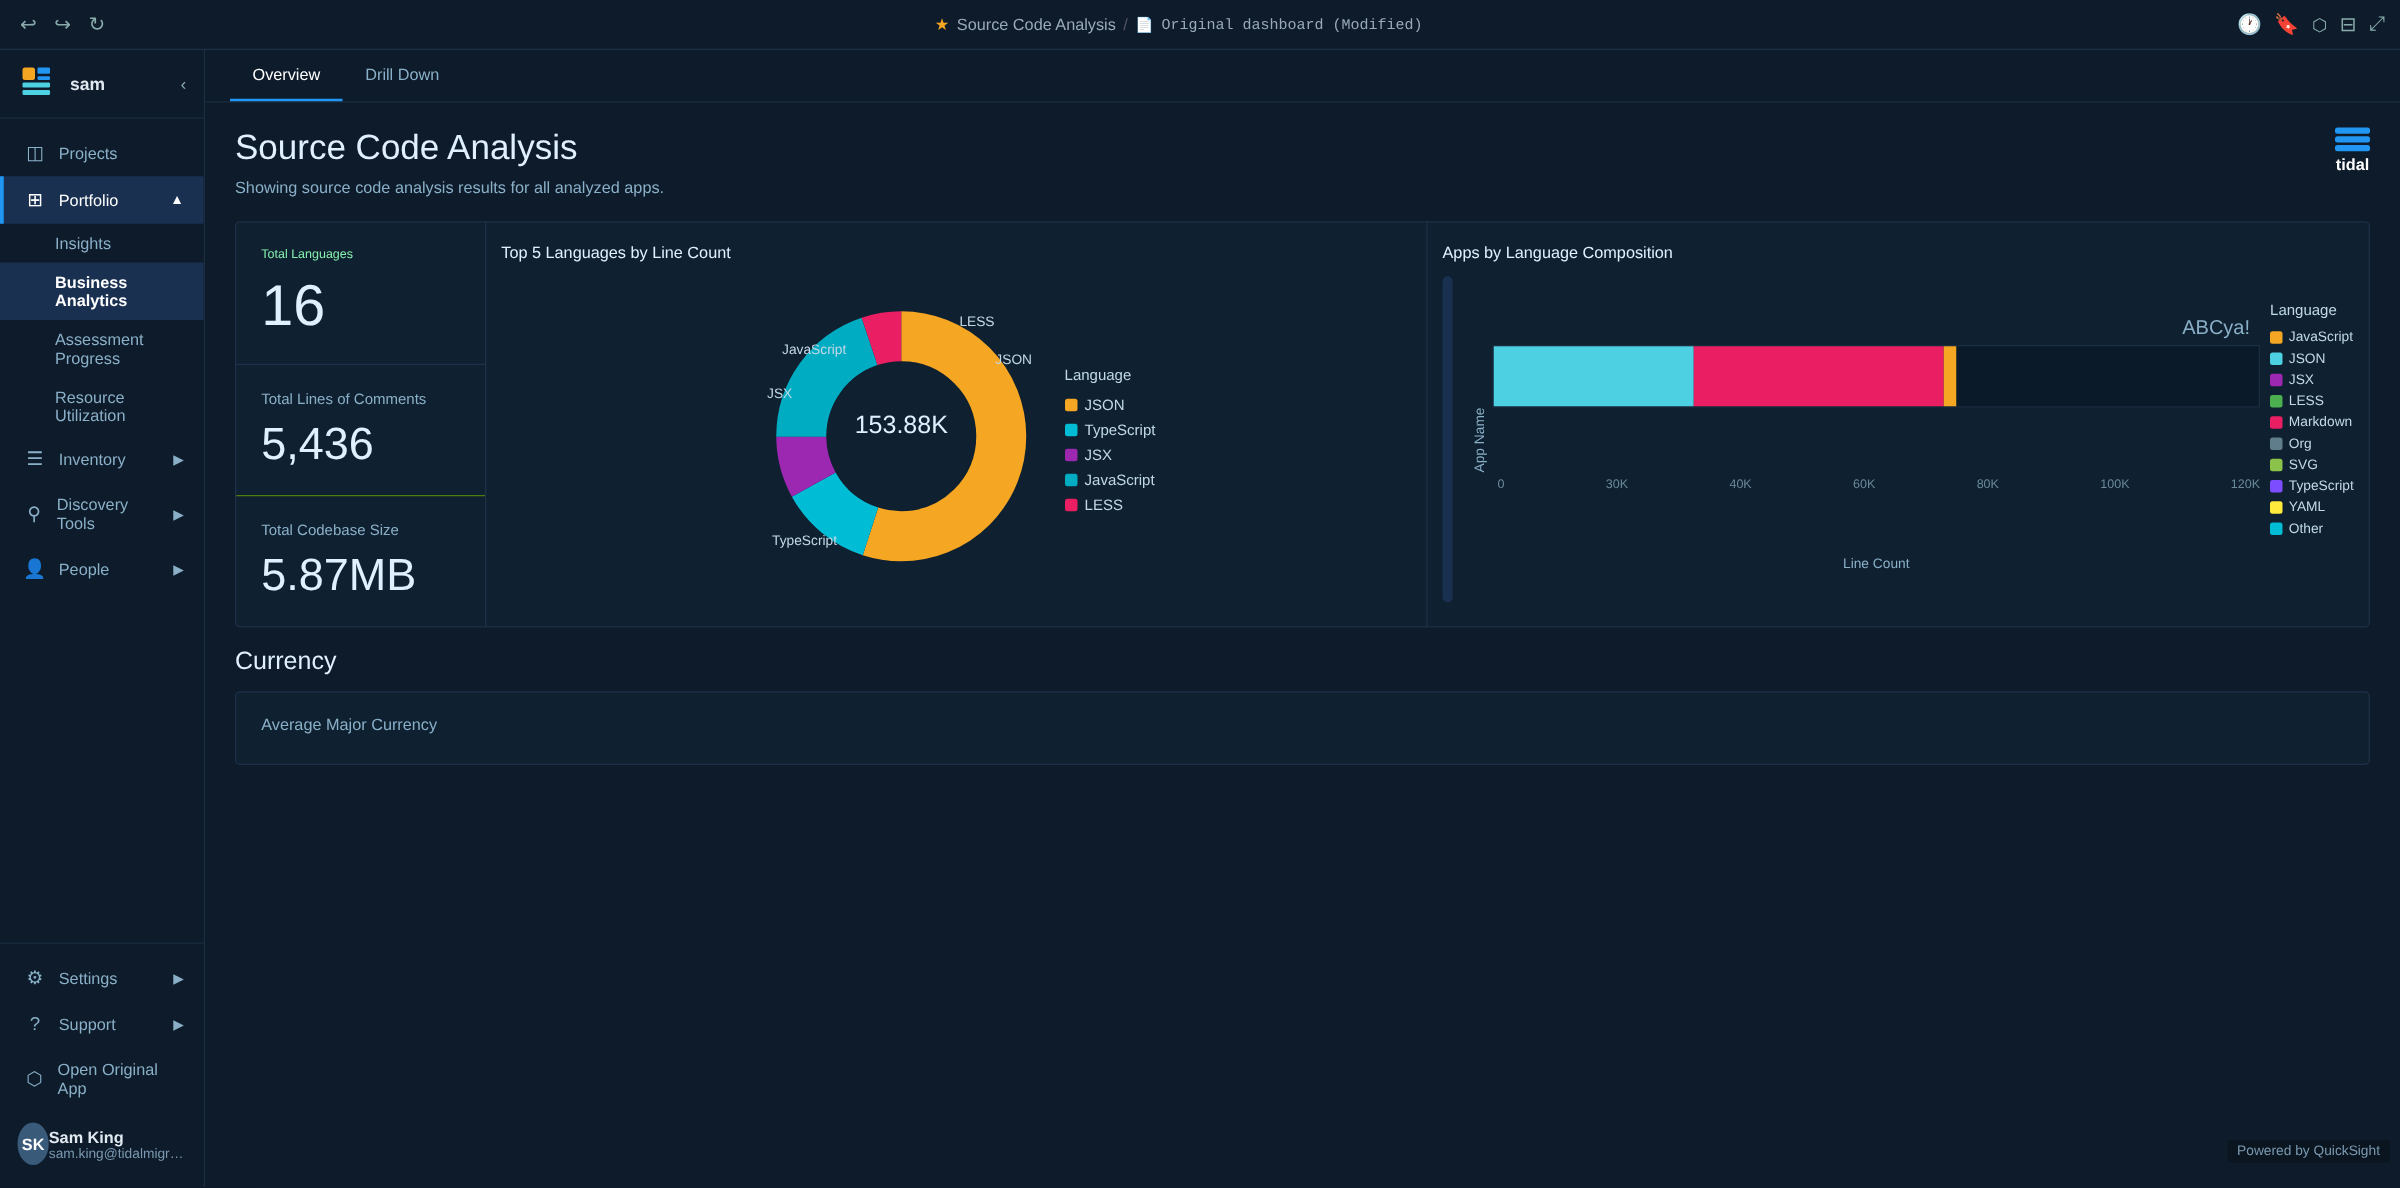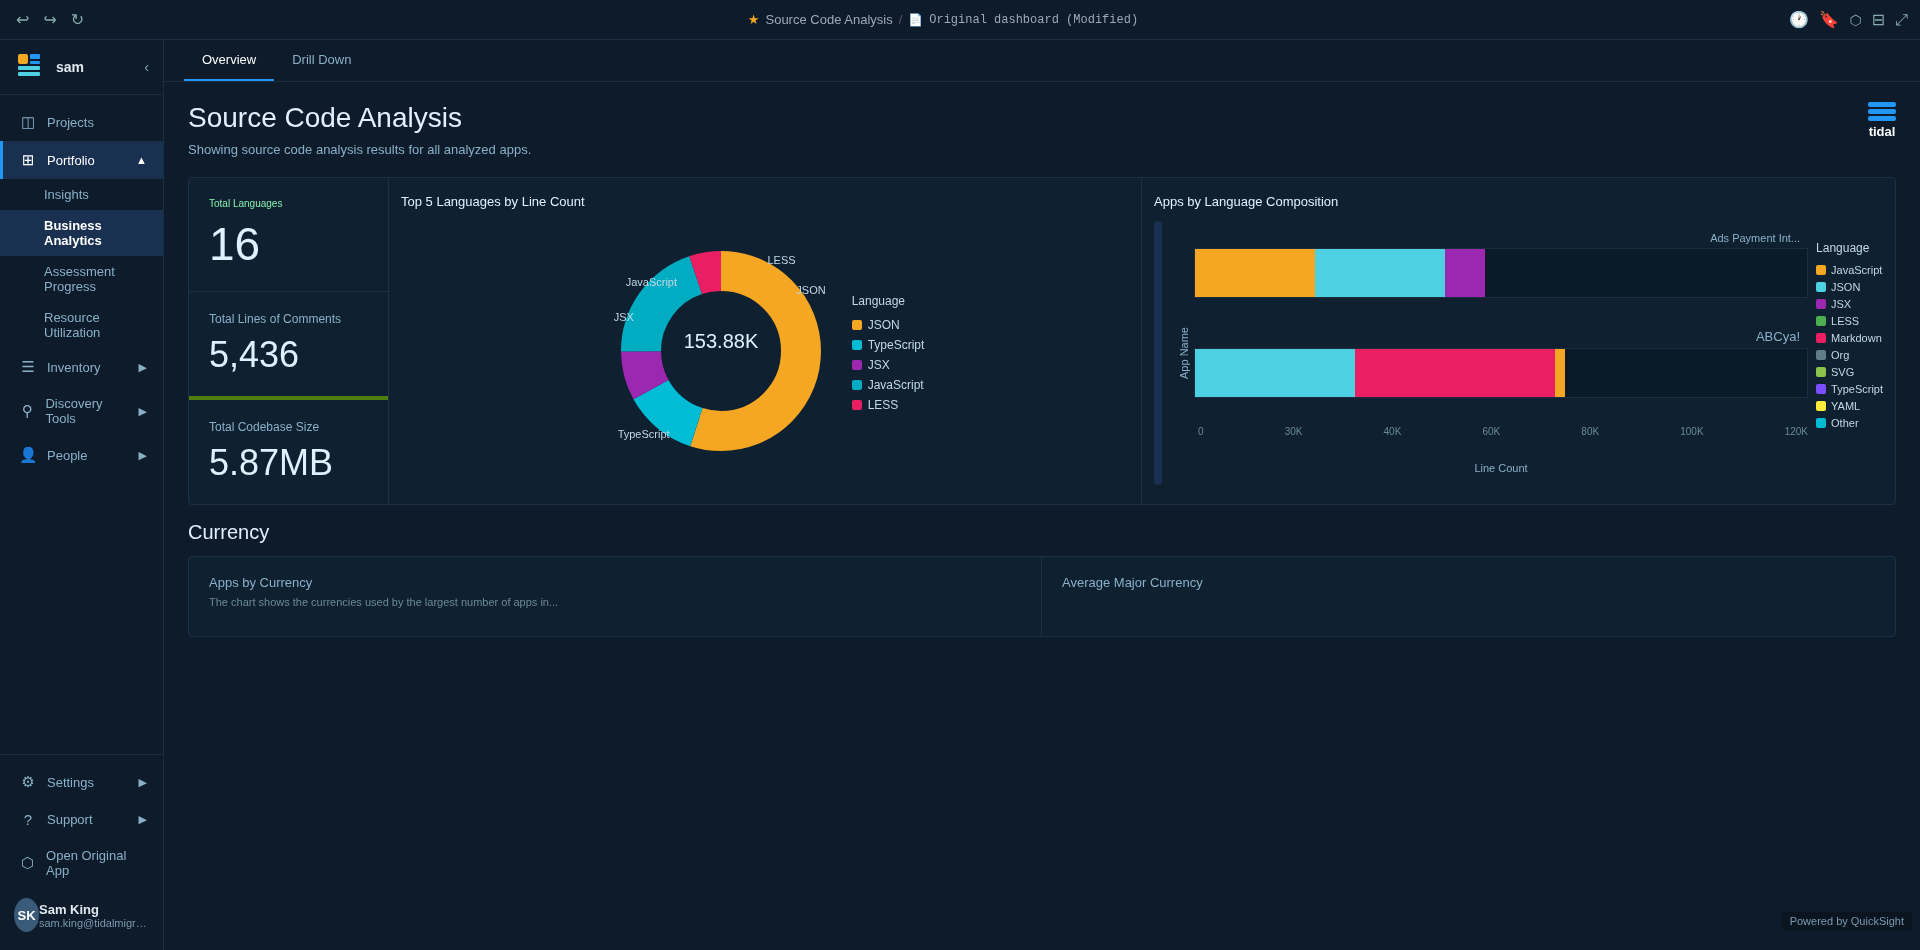--- a/index.html
+++ b/index.html
@@ -262,21 +262,21 @@
         <h1 class="page-title">Source Code Analysis</h1>
         <p class="page-subtitle">Showing source code analysis results for all analyzed apps.</p>
 
         <div style="display:grid; grid-template-columns: 200px 1fr 1fr; gap:0; border:1px solid #1e3048; border-radius:4px; background:#0f2030; margin-bottom:16px;">
 
           <div style="border-right:1px solid #1e3048; display:flex; flex-direction:column;">
             <div style="padding:20px; border-bottom:1px solid #1e3048; flex:1;">
               <div style="font-size:10px; color:#86efac;">Total Languages</div>
               <div style="font-size:46px; font-weight:300; color:#e0f0ff; margin-top:8px;">16</div>
             </div>
-            <div style="padding:20px; border-bottom:4px solid #4d7c0f; flex:1;">
+            <div style="padding:20px; border-bottom:1px solid #4d7c0f; flex:1;">
               <div style="font-size:12px; color:#8ab0c8;">Total Lines of Comments</div>
               <div style="font-size:36px; font-weight:300; color:#e0f0ff; margin-top:8px;">5,436</div>
             </div>
             <div style="padding:20px; flex:1;">
               <div style="font-size:12px; color:#8ab0c8;">Total Codebase Size</div>
               <div style="font-size:36px; font-weight:300; color:#e0f0ff; margin-top:8px;">5.87MB</div>
             </div>
           </div>
 
           <div style="border-right:1px solid #1e3048; padding:16px 12px;">
@@ -340,31 +340,23 @@
             <div style="display:flex; height:calc(100% - 30px); gap:8px;">
 
               <div style="width:8px; background:#1a3050; border-radius:4px; margin-right:4px;"></div>
 
               <div style="flex:1; display:flex; flex-direction:column; justify-content:space-between;">
 
                 <div style="display:flex; flex:1;">
                   <div style="writing-mode:vertical-rl; transform:rotate(180deg); font-size:11px; color:#8ab0c8; align-self:center; padding:4px;">App Name</div>
                   <div style="flex:1; display:flex; flex-direction:column; justify-content:space-around;">
 
-                    <div>
-                      <div style="font-size:11px; color:#8ab0c8; margin-bottom:4px; text-align:right; padding-right:8px;">Ads Payment Int...</div>
-                      <div style="display:flex; height:50px; align-items:stretch; background:#0a1a28; border:1px solid #1a2e40; position:relative;">
-                        <div style="background:#f5a623; width:120px; height:100%;"></div>
-                        <div style="background:#4dd0e1; width:130px; height:100%;"></div>
-                        <div style="background:#9c27b0; width:40px; height:100%;"></div>
-                      </div>
-                    </div>
 
                     <div style="margin-top:8px;">
-                      <div style="font-size:13px; color:#8ab0c8; margin-bottom:4px; text-align:right; padding-right:8px;">ABCya!</div>
+                      <div style="font-size:16px; color:#8ab0c8; margin-bottom:4px; text-align:right; padding-right:8px;">ABCya!</div>
                       <div style="display:flex; height:50px; align-items:stretch; background:#0a1a28; border:1px solid #1a2e40;">
                         <div style="background:#4dd0e1; width:160px; height:100%;"></div>
                         <div style="background:#e91e63; width:200px; height:100%;"></div>
                         <div style="background:#f5a623; width:10px; height:100%;"></div>
                       </div>
                     </div>
 
                     <div style="display:flex; justify-content:space-between; margin-top:6px; padding-left:4px;">
                       <span style="font-size:10px; color:#6a8a9a;">0</span>
                       <span style="font-size:10px; color:#6a8a9a;">30K</span>
@@ -423,24 +415,20 @@
                 </div>
               </div>
             </div>
           </div>
         </div>
 
         <div class="currency-section">
           <h2 class="section-title">Currency</h2>
           <div class="currency-row">
             <div class="currency-panel">
-              <div class="currency-label">Apps by Currency</div>
-              <div class="currency-sublabel">The chart shows the currencies used by the largest number of apps in...</div>
-            </div>
-            <div class="currency-panel">
               <div class="currency-label">Average Major Currency</div>
             </div>
           </div>
         </div>
       </div>
     </div>
   </div>
 </div>
 
 <div class="powered-by">Powered by QuickSight</div>

